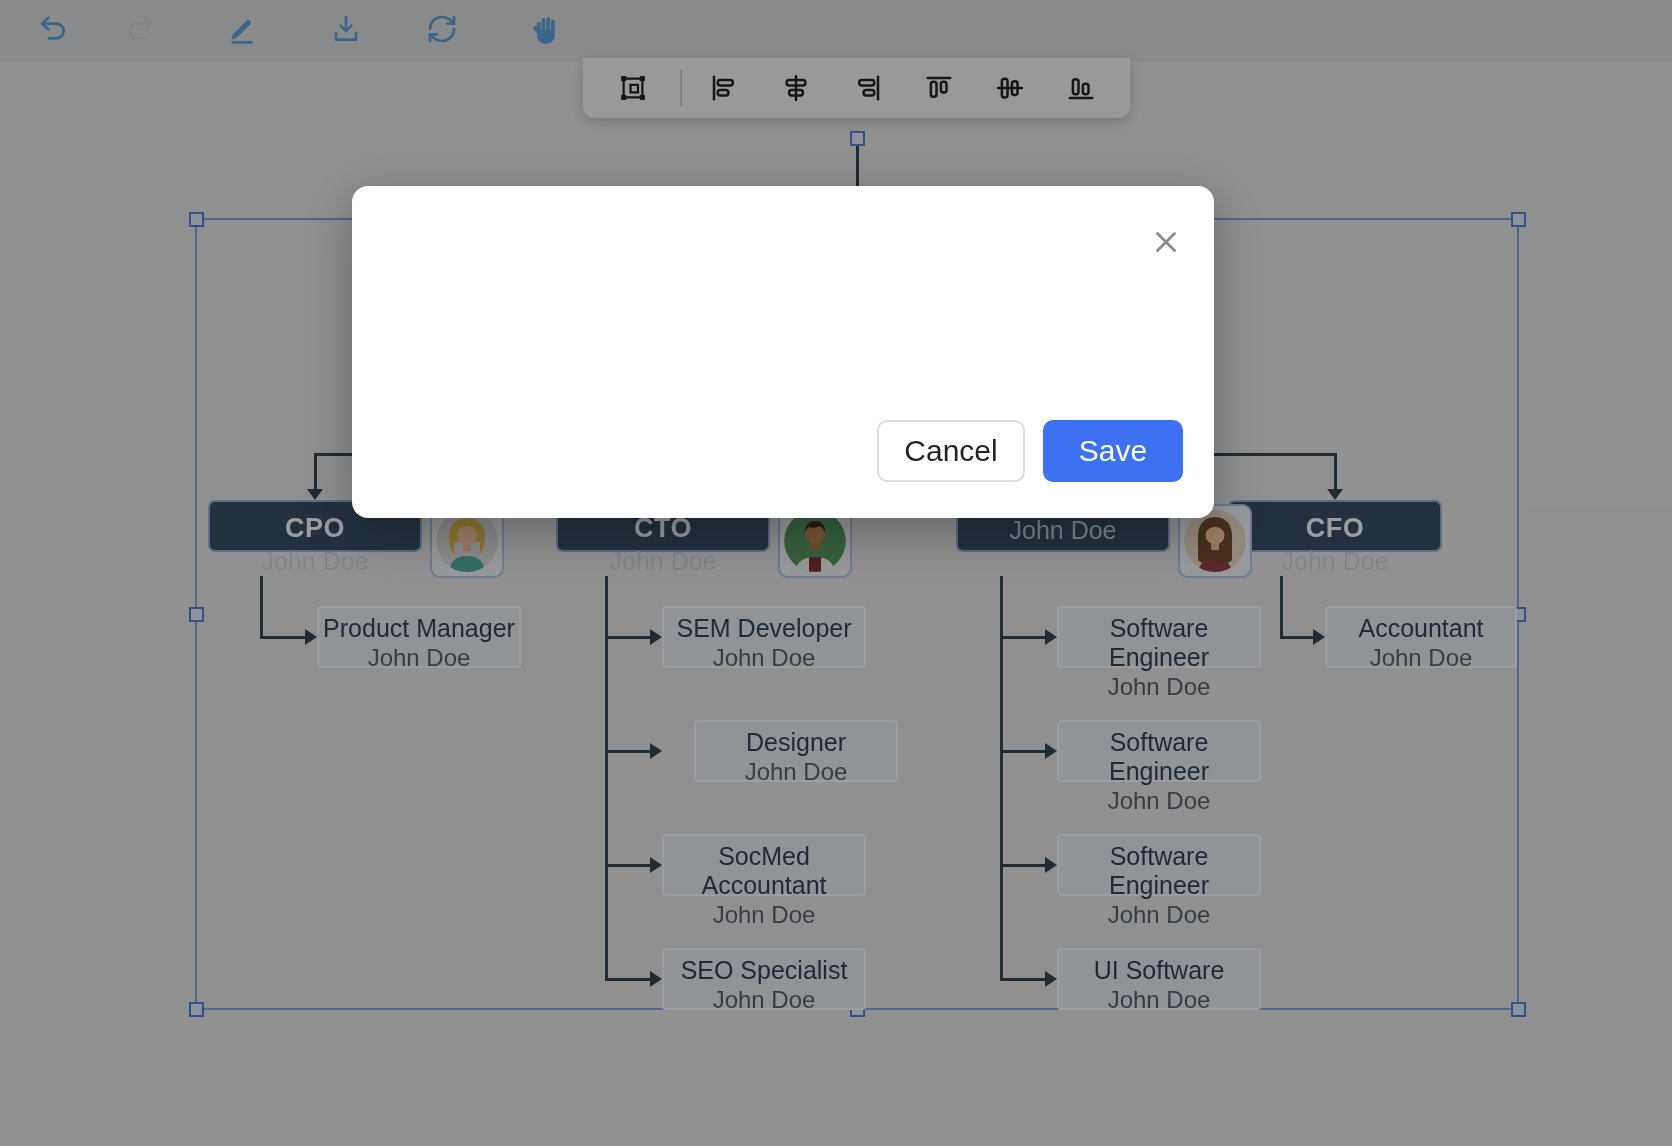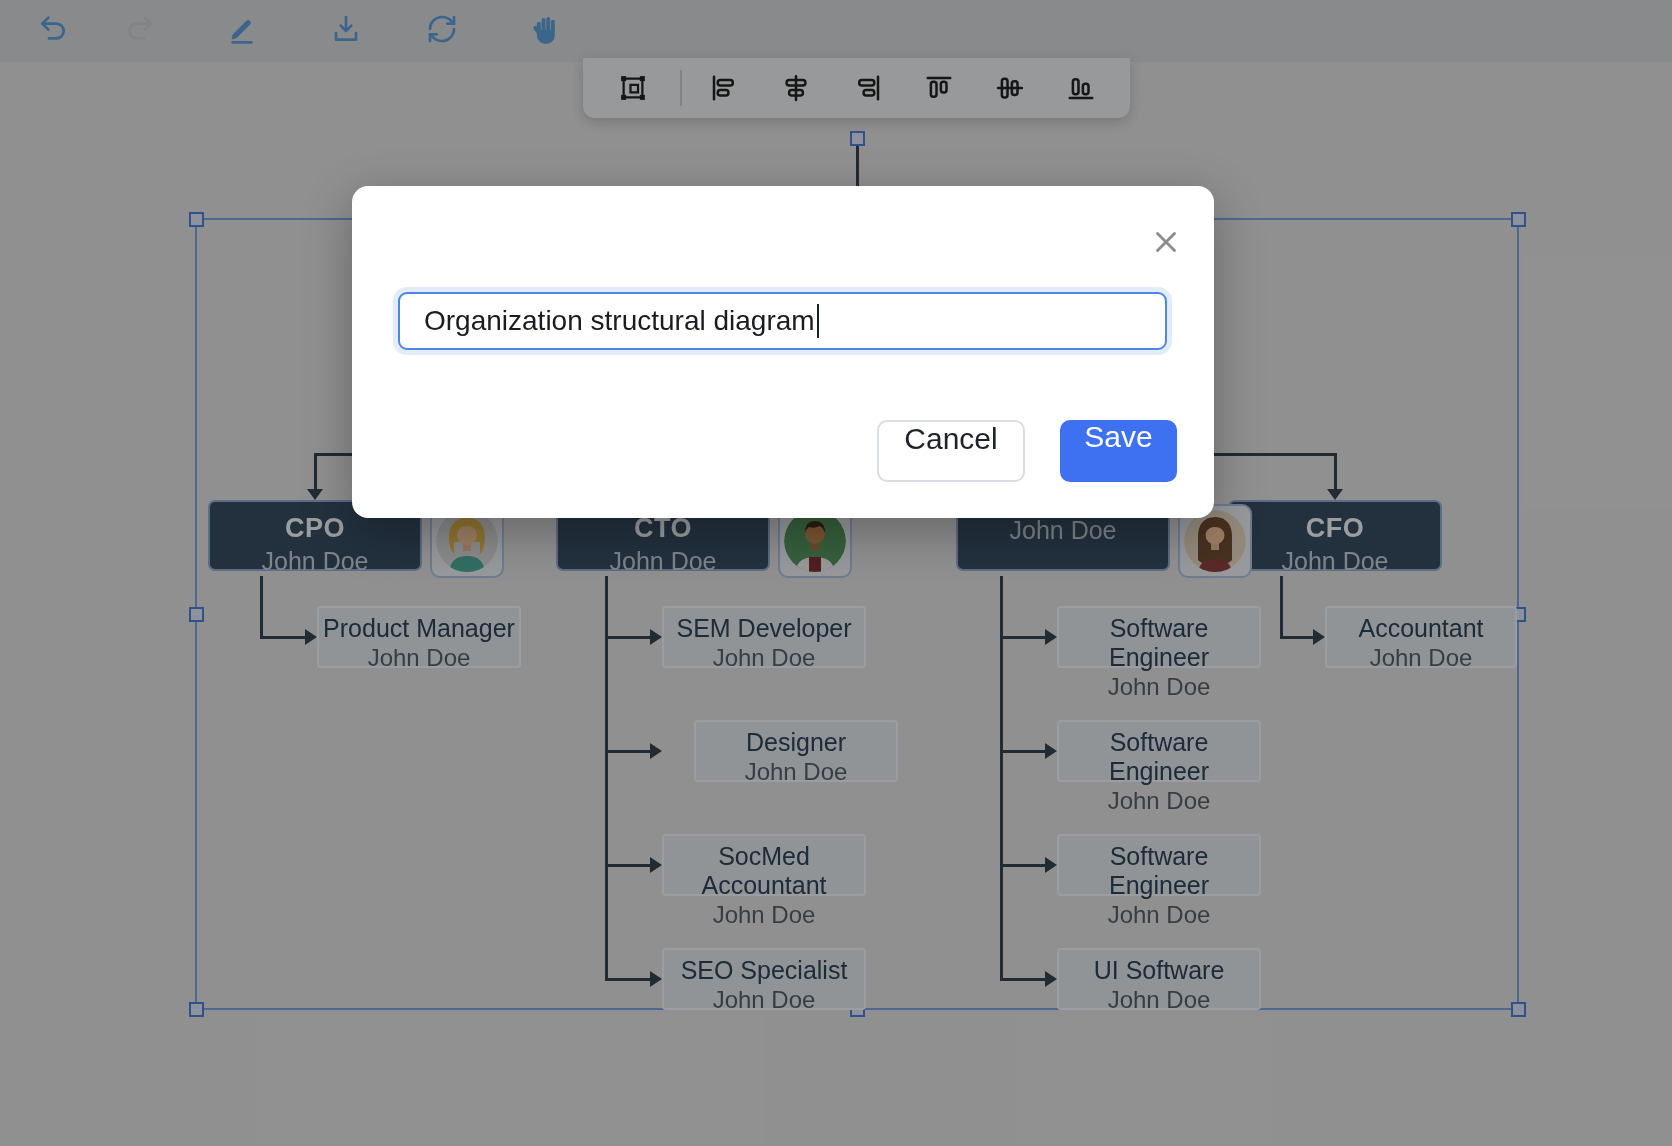--- a/index.html
+++ b/index.html
@@ -24,39 +24,39 @@
   .panel-sep{position:absolute;left:680px;top:70px;width:2px;height:36px;background:#c4c6c8}
   
   .sel-rect{position:absolute;left:195px;top:218px;width:1324px;height:792px;border:2px solid var(--selection)}
   .handle{position:absolute;width:15px;height:15px;background:var(--handle-fill);border:2px solid var(--handle-border)}
   
   .hline{position:absolute;height:3px;background:var(--connector)}
   .vline{position:absolute;width:3px;background:var(--connector)}
   .arrow-r{position:absolute;width:0;height:0;border-top:8px solid transparent;border-bottom:8px solid transparent;border-left:12px solid var(--connector)}
   .arrow-d{position:absolute;width:0;height:0;border-left:8px solid transparent;border-right:8px solid transparent;border-top:11px solid var(--connector)}
   
-  .head-box{position:absolute;width:214px;height:71px;background:var(--head-box);border:2px solid var(--head-border);border-radius:7px;text-align:center;padding-top:11px;cursor:pointer}
+  .head-box{position:absolute;width:214px;height:52px;background:var(--head-box);border:2px solid var(--head-border);border-radius:7px;text-align:center;padding-top:11px;cursor:pointer}
   .head-box .title{display:block;font-size:27px;font-weight:bold;color:var(--head-title);letter-spacing:.5px}
   .head-box .name{display:block;font-size:25px;color:var(--head-name);margin-top:3px}
   .sub-box{position:absolute;width:204px;height:62px;background:var(--sub-box);border:2px solid var(--sub-border);border-radius:4px;text-align:center;padding-top:6px;cursor:pointer}
   .sub-box .title{display:block;font-size:25px;font-weight:normal;color:var(--sub-title)}
   .sub-box .name{display:block;font-size:24px;color:var(--sub-name);margin-top:1px}
   .avatar{position:absolute;width:74px;height:74px;background:#e9ecf0;border:2px solid #a9bedf;border-radius:10px;overflow:hidden;cursor:pointer}
   .avatar svg{width:70px;height:70px;display:block}
   
   .dim-overlay{position:absolute;inset:0;background:rgba(0,0,0,0.35)}
   .modal{position:absolute;left:352px;top:186px;width:862px;height:332px;background:#ffffff;border-radius:16px;box-shadow:0 14px 50px rgba(0,0,0,0.30)}
   .modal-title{position:absolute;left:46px;top:30px;font-size:35px;font-weight:bold;color:#16191e}
   .modal-close{position:absolute;left:794px;top:36px;width:40px;height:40px;display:flex;align-items:center;justify-content:center;color:#8c8c8c;cursor:pointer}
   .modal-close svg{width:34px;height:34px}
   .textbox{position:absolute;left:46px;top:106px;width:769px;height:58px;border:2px solid var(--input-border);border-radius:9px;box-shadow:0 0 0 5px rgba(76,134,232,0.16);display:flex;align-items:center;padding-left:24px;font-size:28px;color:#191c21;cursor:text;background:#fff}
   .caret{display:inline-block;width:2px;height:34px;background:#1b1f24;margin-left:2px;vertical-align:middle}
-  .btn{position:absolute;top:234px;height:62px;border-radius:10px;display:flex;align-items:flex-start;justify-content:center;font-size:30px;cursor:pointer}
+  .btn{position:absolute;top:234px;height:62px;border-radius:10px;display:flex;align-items:center;justify-content:center;font-size:30px;cursor:pointer}
   .btn-cancel{left:525px;width:148px;background:#fff;border:2px solid #dadde2;color:#1f2329}
-  .btn-save{left:708px;width:117px;background:var(--accent-blue);color:#ffffff}
+  .btn-save{left:691px;width:140px;background:var(--accent-blue);color:#ffffff}
 </style>
 </head>
 <body>
 
 <div class="stage">
 
   <div class="topbar">
     <span class="tool-btn" style="left:35px">
       <svg viewBox="0 0 24 24" fill="none" stroke="currentColor" stroke-width="2" stroke-linecap="round" stroke-linejoin="round">
         <path d="M8.5 3.5 L4 8 l4.5 4.5"></path>
@@ -323,24 +323,20 @@
 
   <div class="dim-overlay"></div>
 
   <div class="modal">
     <span class="modal-close">
       <svg viewBox="0 0 24 24" fill="none" stroke="currentColor" stroke-width="2" stroke-linecap="round">
         <path d="M6 6 L18 18"></path>
           <path d="M18 6 L6 18"></path>
       </svg>
     </span>
-    <div class="textbox" role="textbox">
-      <span>Organization structural diagram</span>
-      <span class="caret"></span>
-    </div>
     <div class="btn btn-cancel">
       <span>Cancel</span>
     </div>
     <div class="btn btn-save">
       <span>Save</span>
     </div>
   </div>
 
 </div>
 

